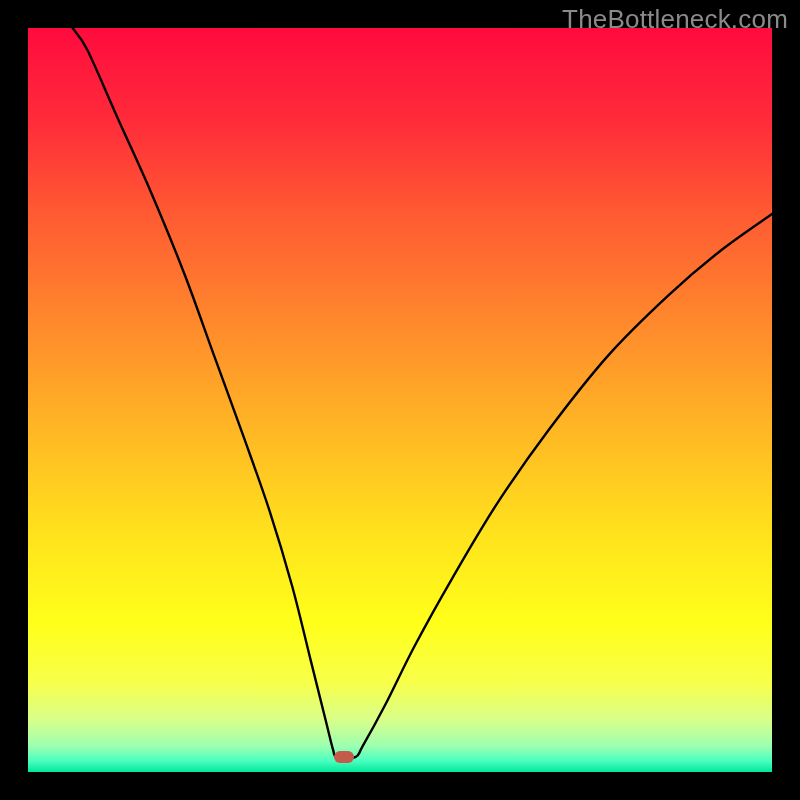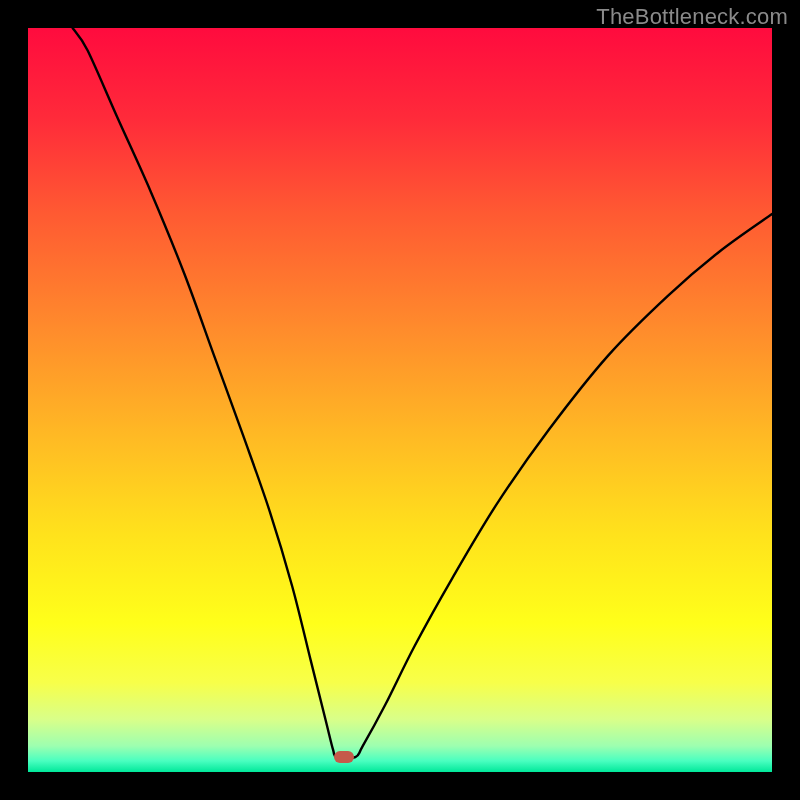--- a/index.html
+++ b/index.html
@@ -15,21 +15,21 @@
     position: relative;
     width: 800px;
     height: 800px;
     background: #000;
   }
   .watermark {
     position: absolute;
     top: 4px;
     right: 12px;
     color: #8a8a8a;
-    font-size: 22px;
+    font-size: 26px;
     font-weight: 500;
     letter-spacing: 0.2px;
     z-index: 5;
   }
   .plot {
     position: absolute;
     left: 28px;
     top: 28px;
     width: 744px;
     height: 744px;

